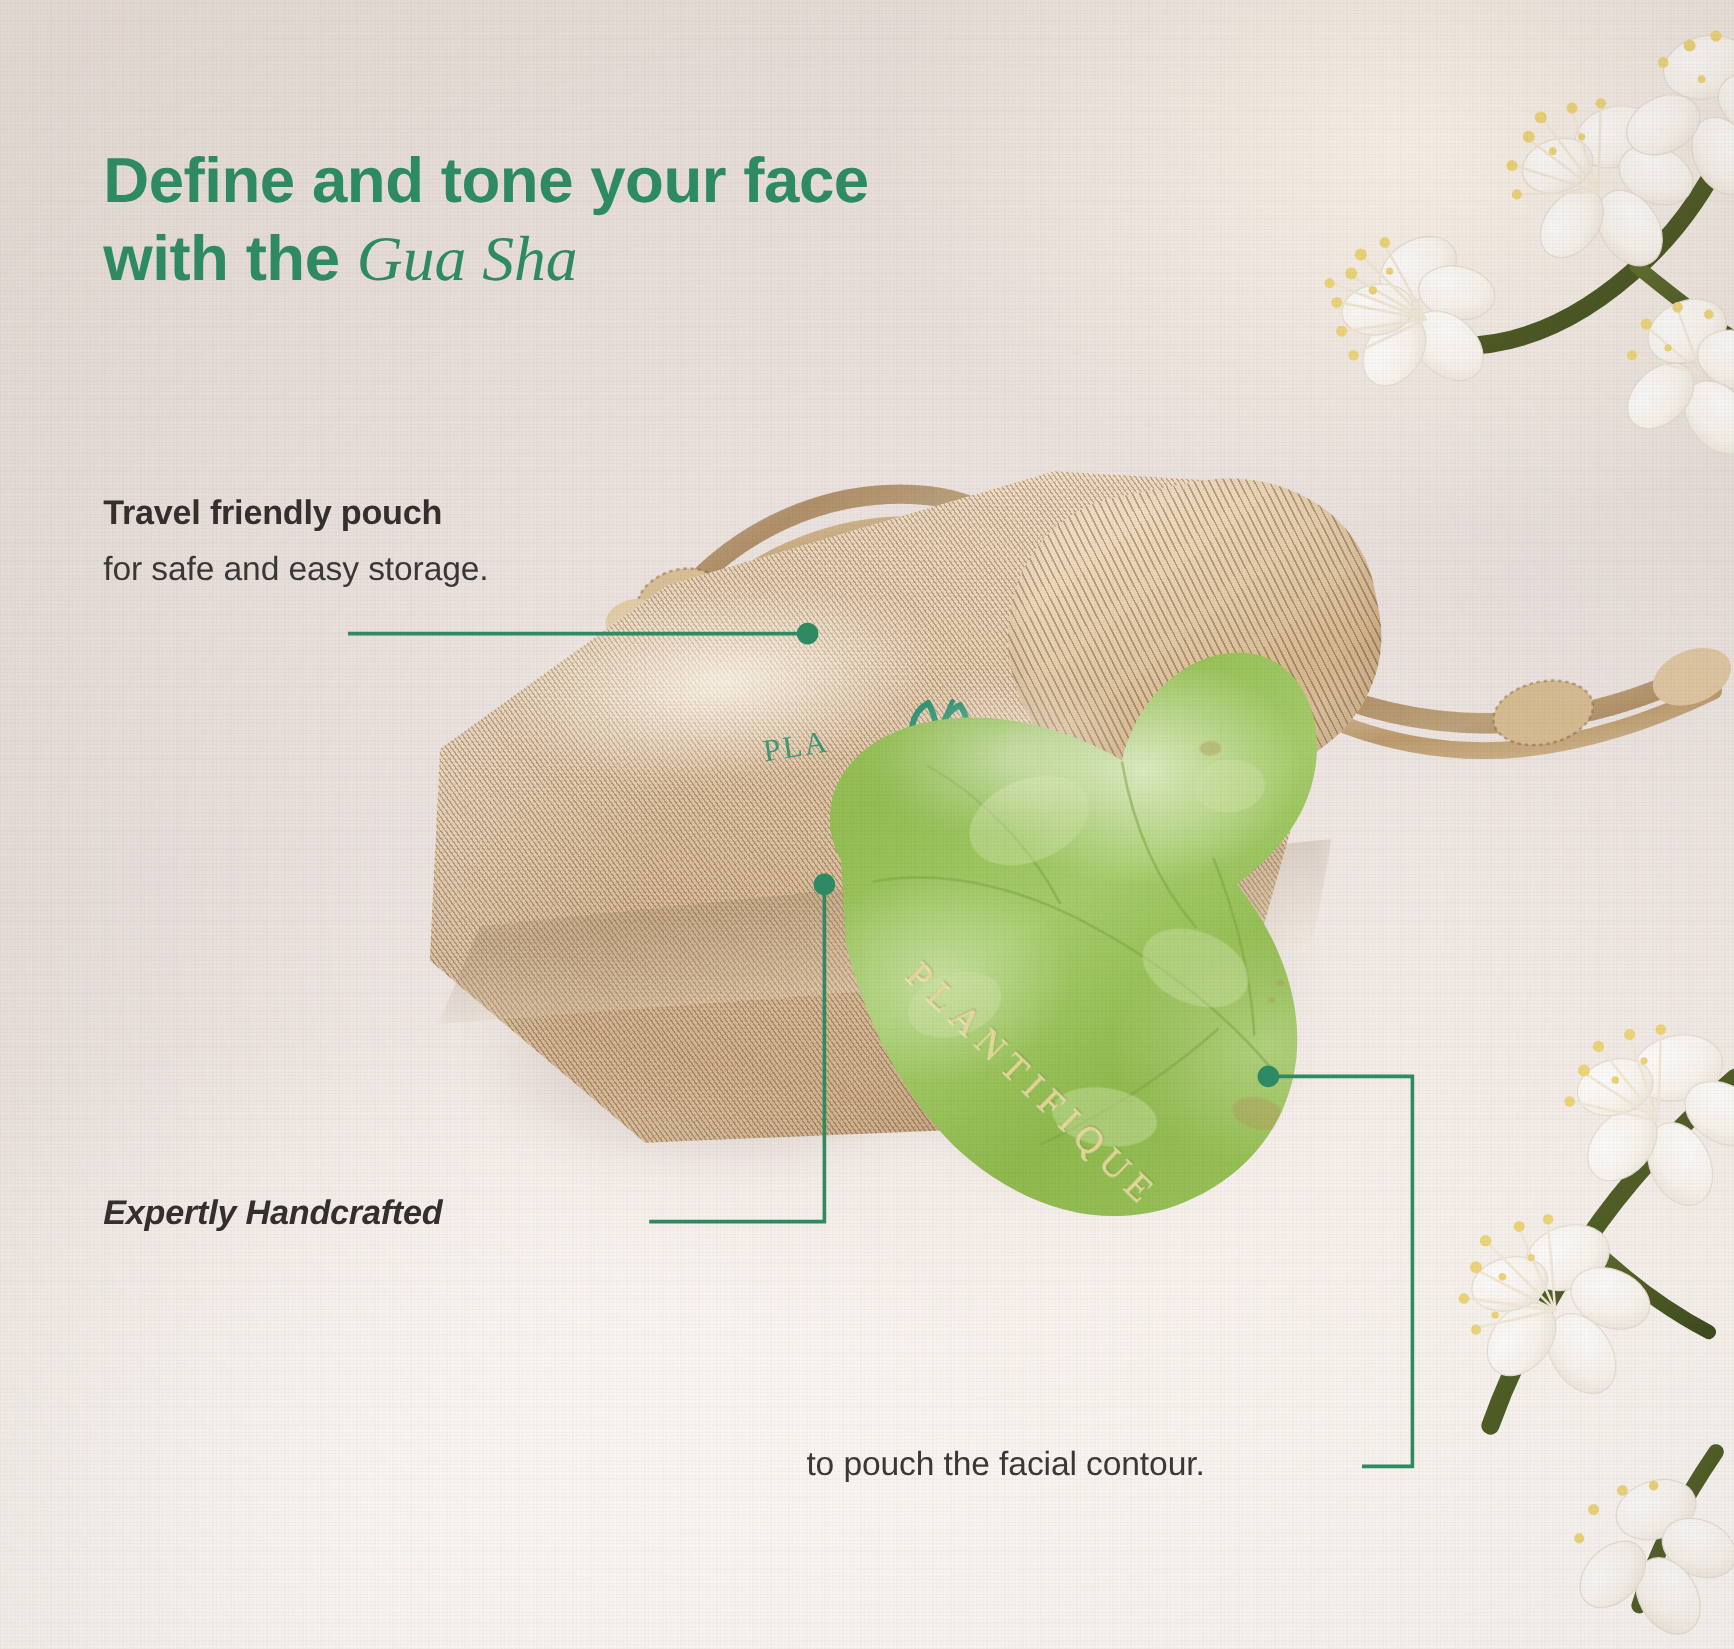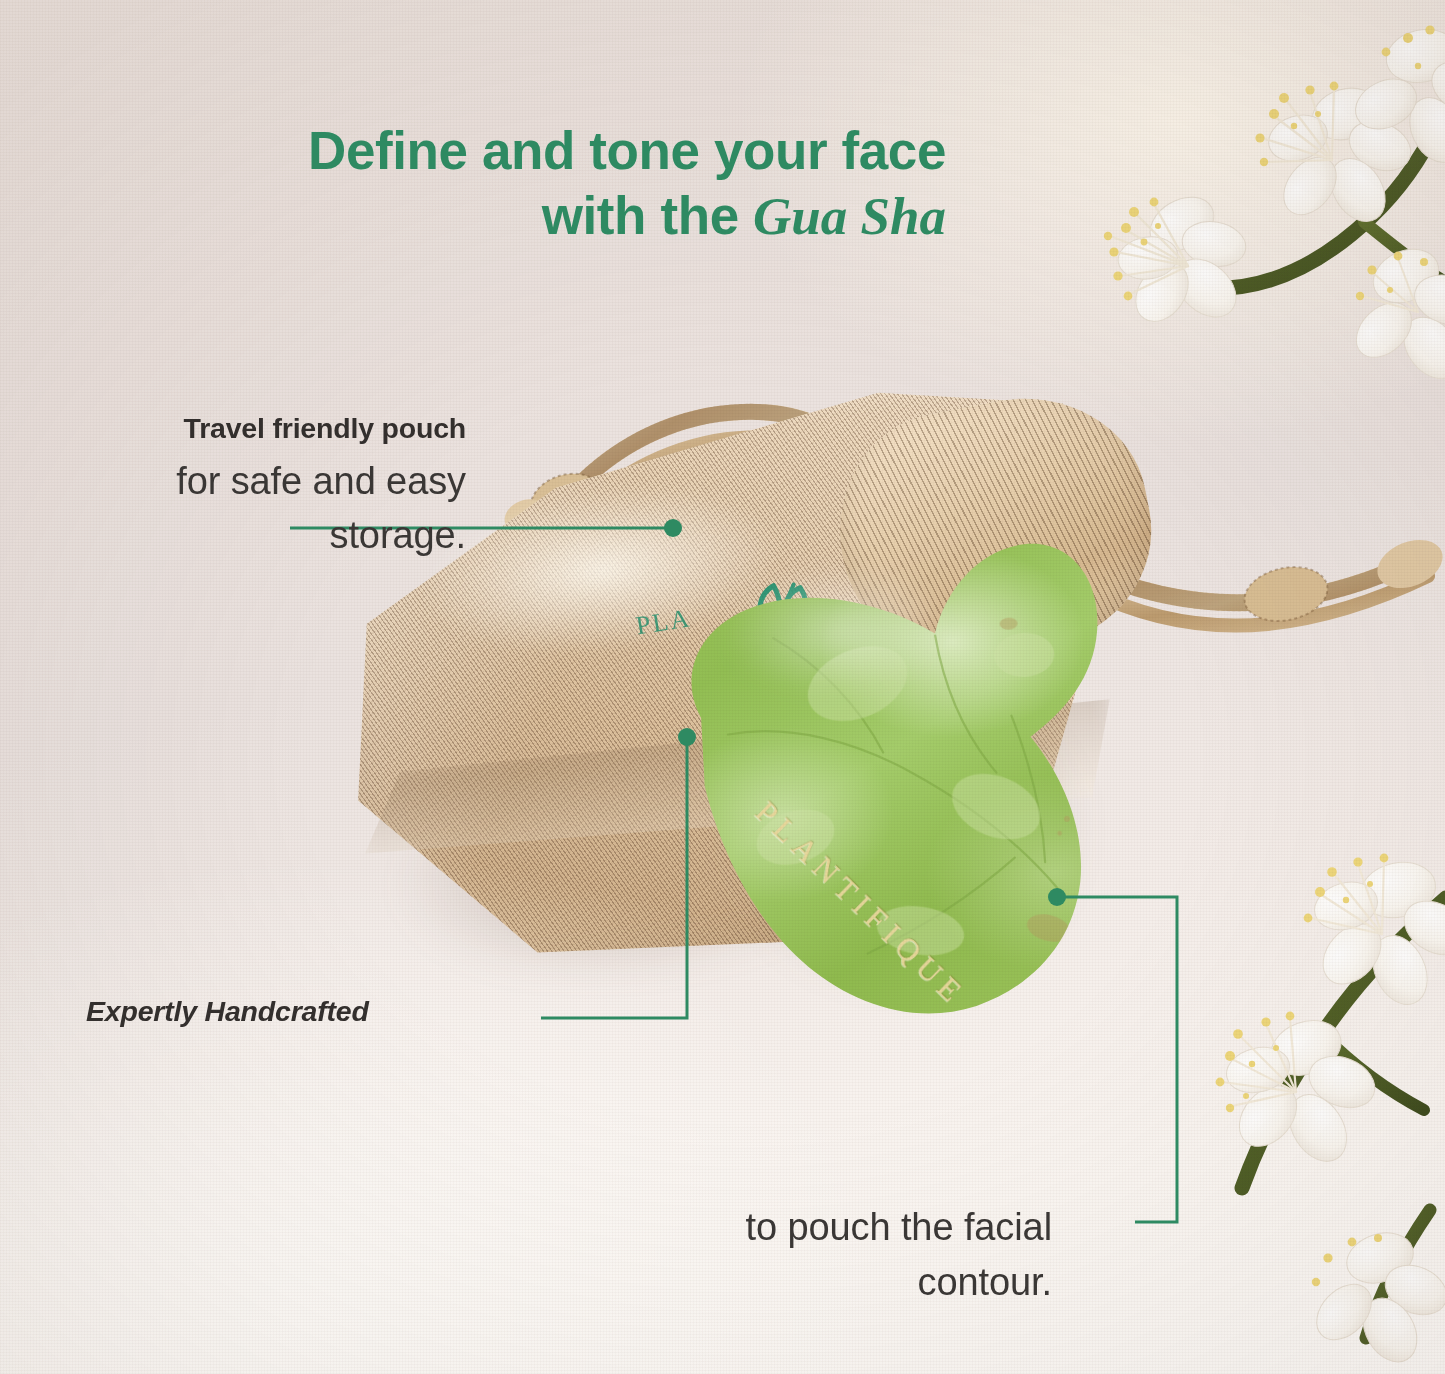--- a/index.html
+++ b/index.html
@@ -10,21 +10,20 @@
     overflow:hidden;
   }
   #stage{
     position:relative;
     width:1445px;height:1374px;
     overflow:hidden;
     background:
       radial-gradient(ellipse 720px 520px at 1180px 120px, rgba(255,249,238,.95) 0%, rgba(255,249,238,0) 62%),
       radial-gradient(ellipse 900px 700px at 300px 1320px, rgba(255,253,250,.98) 0%, rgba(255,253,250,0) 66%),
       linear-gradient(168deg,#efe6e1 0%, #ece3df 22%, #eae2df 45%, #f3ece8 66%, #fbf7f3 84%, #fdfbf8 100%);
-    text-align: right;
   }
   
   .tex{
     position:absolute;inset:0;pointer-events:none;
     background-image:
       repeating-linear-gradient(0deg, rgba(140,120,110,.055) 0 1px, rgba(0,0,0,0) 1px 3px),
       repeating-linear-gradient(90deg, rgba(140,120,110,.05) 0 1px, rgba(0,0,0,0) 1px 3px);
     mix-blend-mode:multiply;opacity:.75;
   }
   .vig{
@@ -33,31 +32,31 @@
   }
 
   
   .headline{
     position:absolute;left:86px;top:82px;width:860px;
     color:#2e8a62;
     font-size:53px;line-height:1.24;font-weight:700;letter-spacing:-.4px;
   }
   .headline .ital{
     font-family:"Liberation Serif", serif;
-    font-style:italic;font-weight:700;letter-spacing:0;
+    font-style:italic;font-weight:400;letter-spacing:0;
   }
 
   
   .callout{position:absolute;}
   .callout .ttl{
     font-size:28.5px;font-weight:700;color:#332f2d;letter-spacing:-.2px;line-height:1.18;
     margin:0 0 8px 0;white-space:nowrap;
   }
   .callout .bdy{
-    font-size:38px;font-weight:400;color:#3a3735;line-height:1.44;letter-spacing:-.1px;
+    font-size:28px;font-weight:400;color:#3a3735;line-height:1.44;letter-spacing:-.1px;
     margin:0;max-width:380px;
   }
   #co-pouch{left:86px;top:412px;}
   #co-craft{left:86px;top:995px;font-style:italic;}
   #co-smooth{left:672px;top:1200px;}
 
   
   #leaders{position:absolute;left:0;top:0;width:1445px;height:1374px;pointer-events:none;}
 
   

